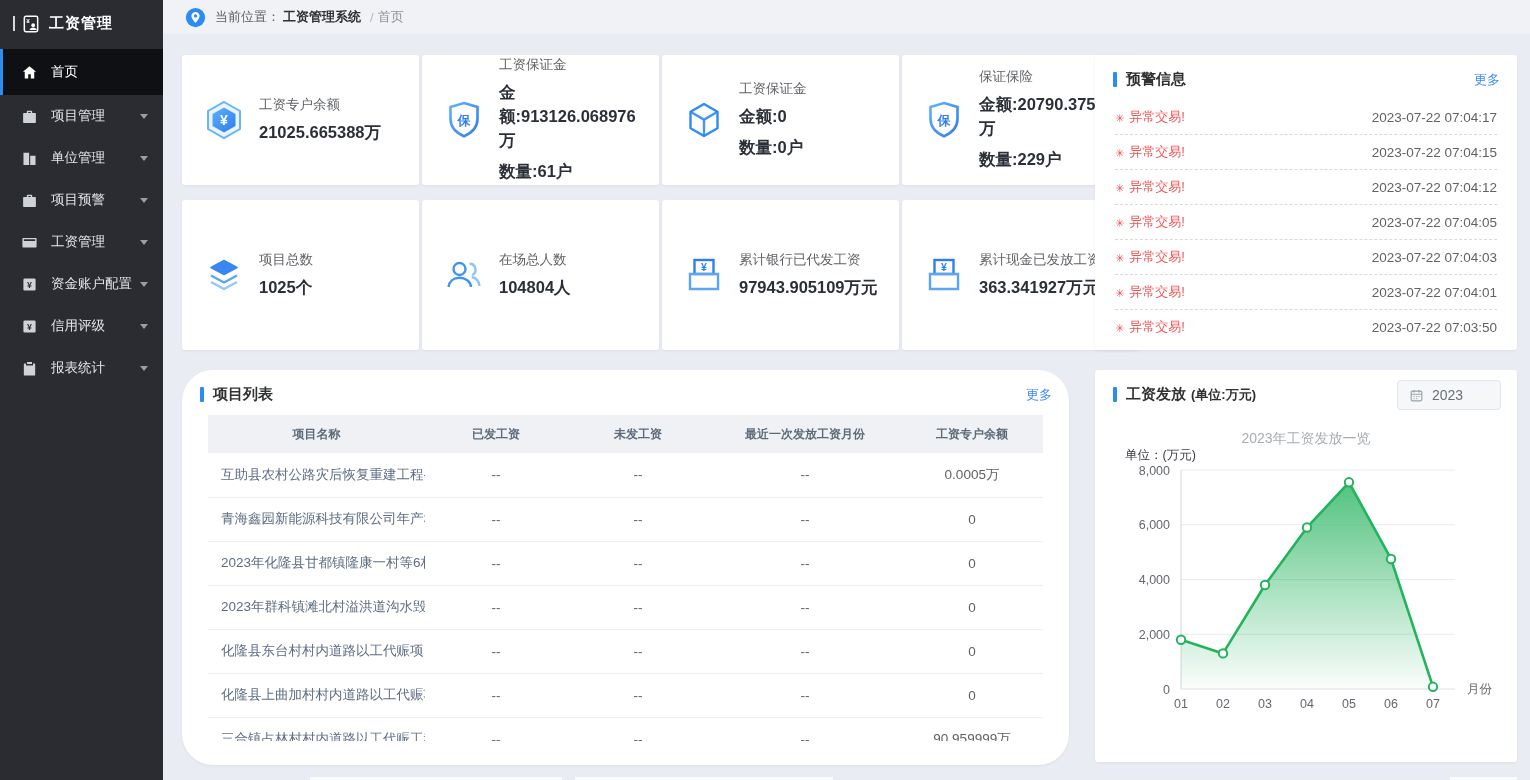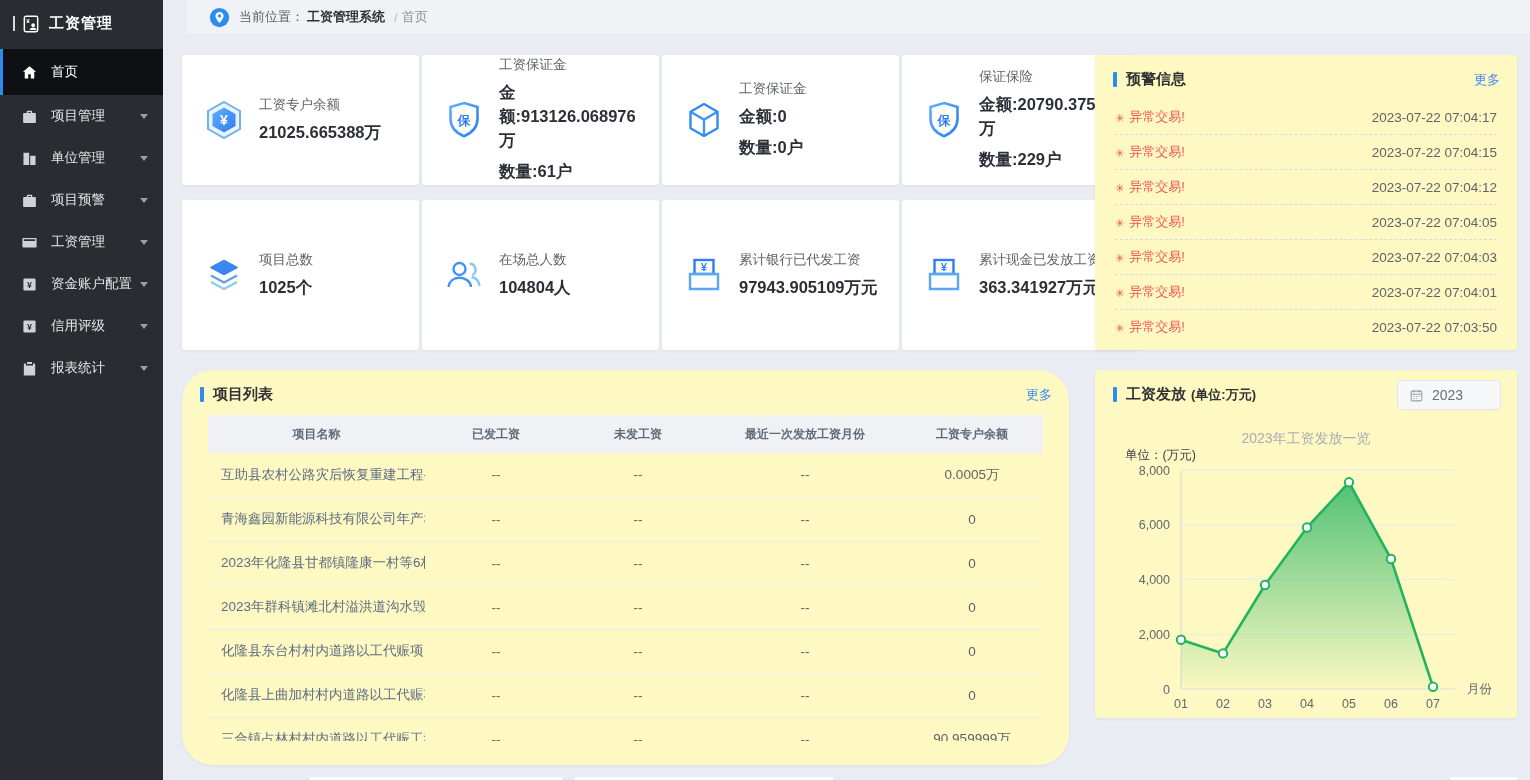--- a/index.html
+++ b/index.html
@@ -21,21 +21,21 @@
   .menu-item { height:42px; display:flex; align-items:center; color:#e4e6e9; font-size:13.5px;
     cursor:pointer; position:relative; padding-left:21px; }
   .menu-item.active { background:#0f1013; color:#fff; border-left:3px solid #2d8cf0; padding-left:18px; height:46px; }
   .menu-item .icn { width:17px; height:17px; margin-right:13px; color:#cfd2d6; flex:none; }
   .menu-item.active .icn { color:#ffffff; }
   .menu-label { white-space:nowrap; }
   .caret { position:absolute; right:15px; top:50%; margin-top:-2px; width:0; height:0;
     border-left:4.5px solid transparent; border-right:4.5px solid transparent; border-top:5px solid #9b9ea3; }
 
   
-  .main { margin-left:163px; height:780px; position:relative;padding-left:24px; }
+  .main { margin-left:163px; height:780px; position:relative; }
   .topbar { height:35px; background:#f0f2f6; border-bottom:1px solid #e7eaef;
     display:flex; align-items:center; padding-left:22px; font-size:13px; color:#606266; }
   .topbar .icn { width:21px; height:21px; margin-right:9px; }
   .crumb-prefix { color:#606266; }
   .crumb-root { font-weight:bold; color:#303133; margin:0 5px 0 3px; }
   .crumb-sep { color:#b4b8be; margin:0 4px; }
   .crumb-current { color:#8d929a; }
 
   .content { position:absolute; top:36px; left:0; right:0; bottom:0;
     padding:19px 13px 0 19px; display:grid; grid-template-columns:887px 422px; column-gap:26px; align-items:start; }
@@ -48,21 +48,21 @@
     display:flex; align-items:center; padding:0 8px 0 22px; }
   .row1 .stat-card { height:130px; }
   .row2 .stat-card { height:150px; }
   .stat-card .icn { width:40px; height:40px; flex:none; margin-right:15px; }
   .stat-texts { width:152px; }
   .stat-label { font-size:13.5px; color:#606266; margin-bottom:7px; }
   .stat-line { font-size:16.5px; font-weight:bold; color:#2b3038; line-height:1.45; }
   .stat-line + .stat-line { margin-top:7px; }
 
   
-  .panel { background:#fef9c3; border-radius:3px; box-shadow:0 1px 3px rgba(0,21,41,.06); position:relative; }
+  .panel { background:#ffffff; border-radius:3px; box-shadow:0 1px 3px rgba(0,21,41,.06); position:relative; }
   .panel-head { display:flex; align-items:center; padding:15px 17px 11px 18px; }
   .head-bar { width:4px; height:15px; background:#2d8cf0; margin-right:9px; border-radius:1px; }
   .head-title { font-size:15px; font-weight:bold; color:#303133; }
   .head-suffix { font-size:13px; font-weight:bold; color:#303133; margin-left:5px; }
   .more-link { margin-left:auto; color:#3d8af2; font-size:13px; cursor:pointer; }
 
   
   .projects-panel { height:395px; overflow:hidden;border-radius:31px; }
   .table-clip { height:326px; overflow:hidden; margin:0 26px; }
   table { width:100%; border-collapse:collapse; table-layout:fixed; }
@@ -72,21 +72,21 @@
 
   
   .alerts-panel { height:295px; overflow:hidden; margin-bottom:20px; }
   .alerts-clip { height:233px; overflow:hidden; padding:0 20px; }
   .alert-row { height:35px; display:flex; align-items:center; border-bottom:1px dashed #d7dade; }
   .alert-star { color:#f15555; font-size:11px; margin-right:5px; margin-top:2px; }
   .alert-text { color:#f15555; font-size:13px;text-align:center; }
   .alert-time { margin-left:auto; color:#606266; font-size:13.5px; }
 
   
-  .chart-panel { height:348px; }
+  .chart-panel { height:392px; }
   .year-box { position:absolute; top:10px; right:16px; width:104px; height:30px; background:#f6f7f9;
     border:1px solid #e2e4e8; border-radius:4px; display:flex; align-items:center; padding-left:11px;
     font-size:14px; color:#6a6f76; cursor:pointer; }
   .year-box .icn { width:15px; height:15px; margin-right:8px; }
   .chart-area { position:absolute; left:0; top:44px; }
 
   
   .sliver { position:absolute; bottom:0; height:3px; background:#fbfcfd; }
 </style>
 </head>

